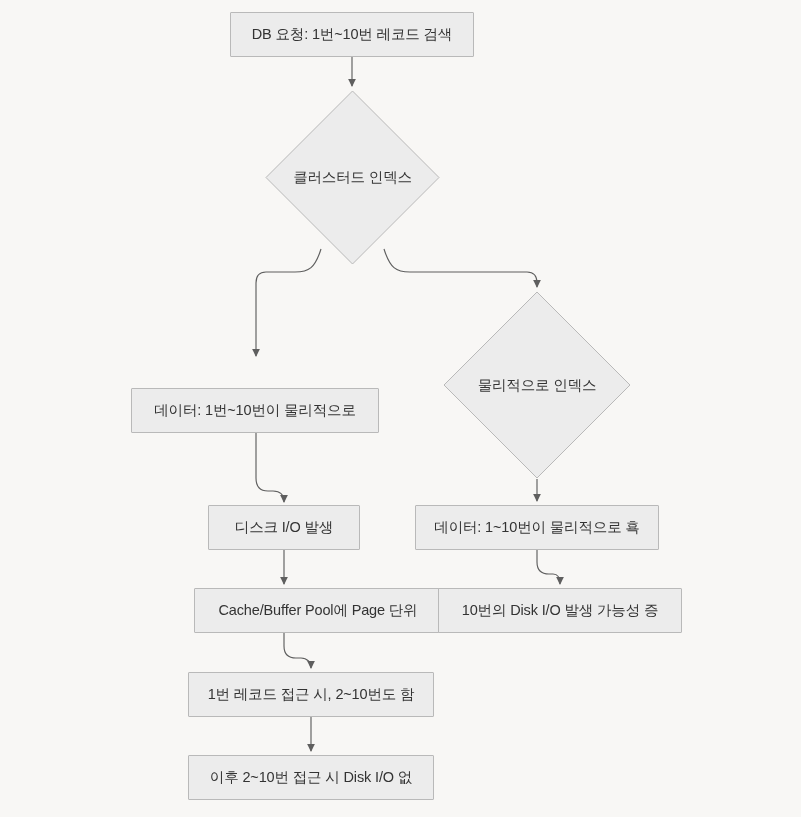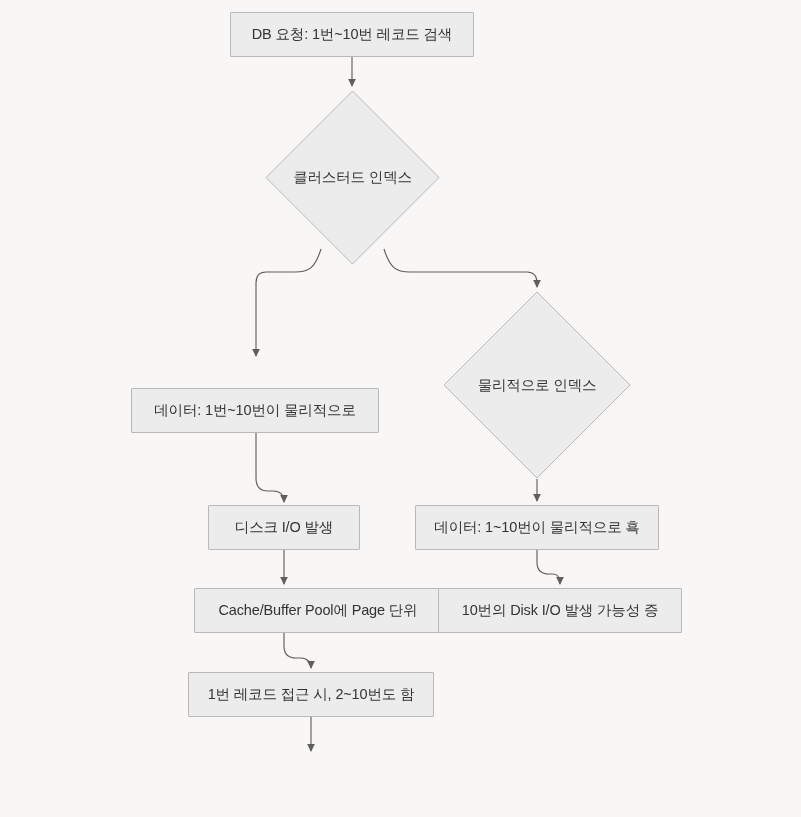--- a/index.html
+++ b/index.html
@@ -134,14 +134,17 @@
   </div>
 
   <div class="node node-rect" style="left:429px; top:588px; width:244px; height:45px;">
     <span class="node-label">10번의 Disk I/O 발생 가능성 증</span>
   </div>
 
   <div class="node node-rect" style="left:179px; top:672px; width:246px; height:45px;">
     <span class="node-label">1번 레코드 접근 시, 2~10번도 함</span>
   </div>
 
+  <div class="node node-rect" style="left:179px; top:755px; width:246px; height:45px;">
+    <span class="node-label">이후 2~10번 접근 시 Disk I/O 없</span>
+  </div>
 
 </div>
 
 </body></html>

